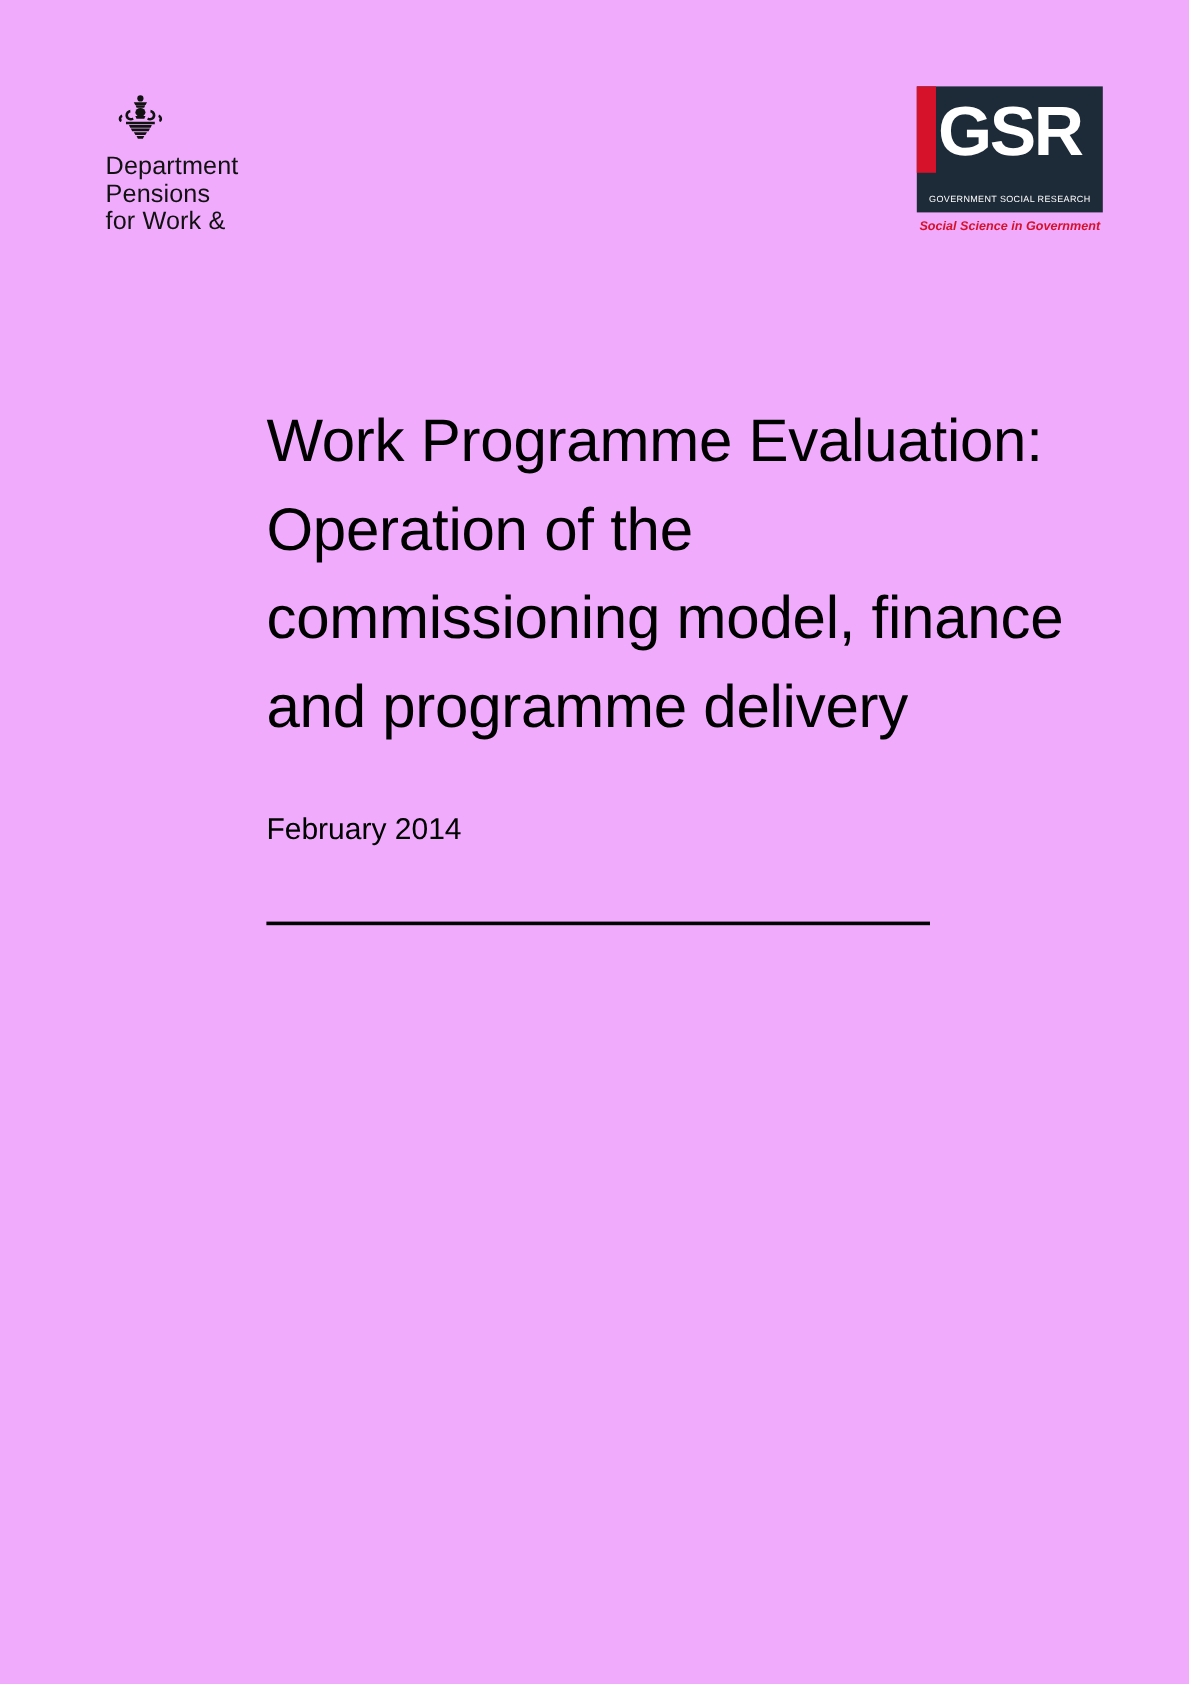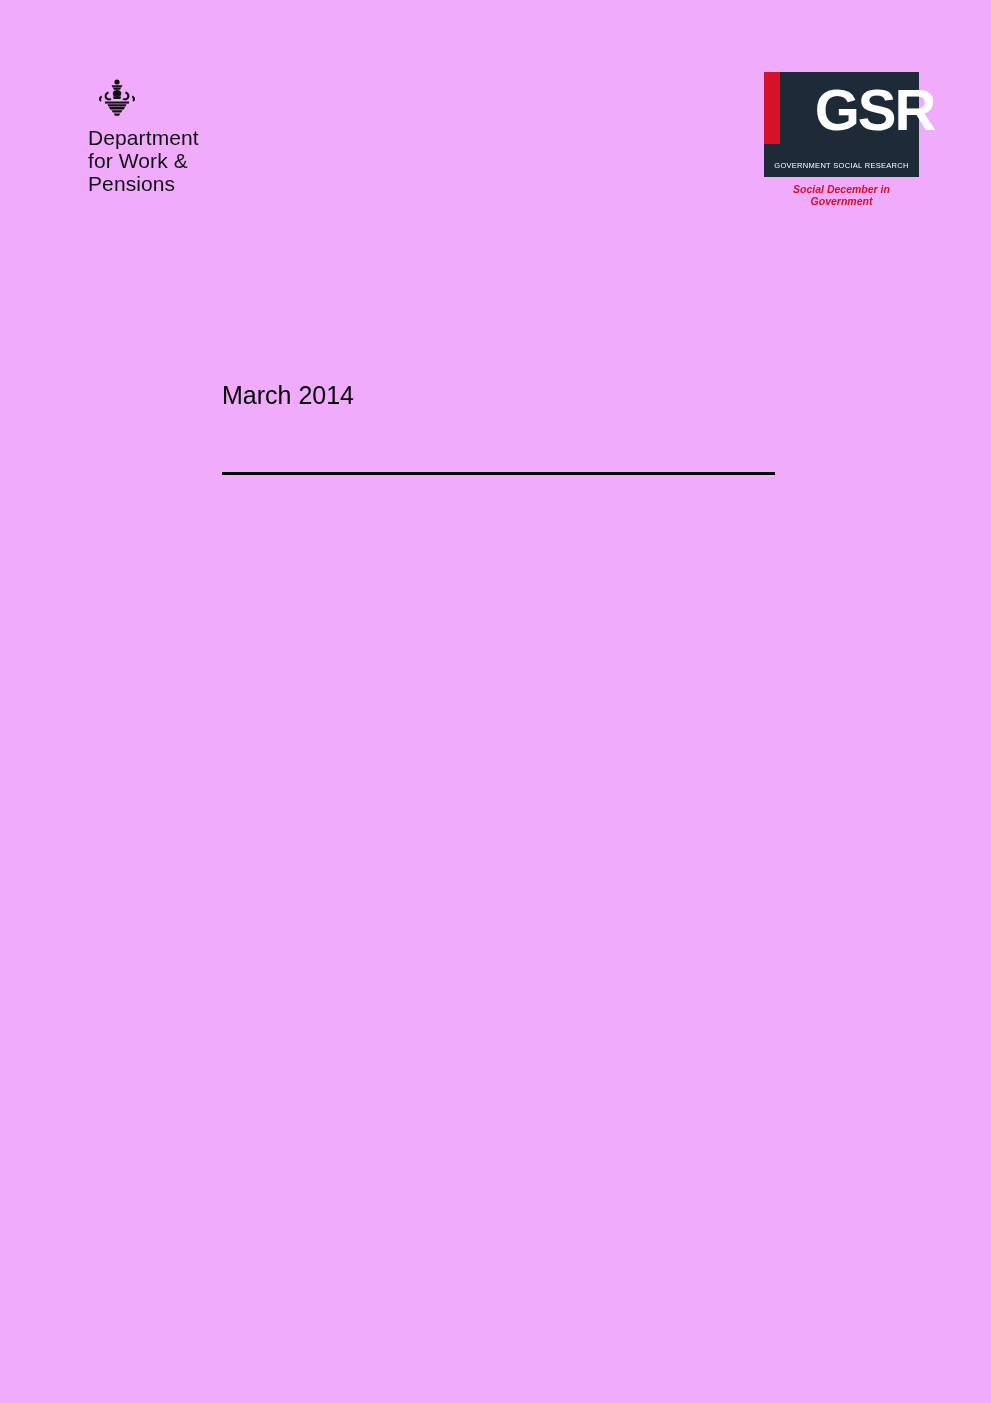--- a/index.html
+++ b/index.html
@@ -70,21 +70,20 @@
     top: 2px;
     width: 155px;
     height: 72px;
     color: #ffffff;
     font-family: "Liberation Sans", sans-serif;
     font-weight: bold;
     font-size: 58px;
     line-height: 72px;
     letter-spacing: -2px;
     text-align: center;
-    margin-left: 33px;
   }
   .gsr-sub {
     position: absolute;
     left: 0;
     bottom: 7px;
     width: 155px;
     color: #ffffff;
     font-size: 7.5px;
     letter-spacing: 0.3px;
     font-family: "Liberation Sans", sans-serif;
@@ -146,32 +145,33 @@
         <path d="M11.5 26.2h19l-1 2.2h-17z"></path>
         <path d="M13 29.1h16l-1.2 2.3h-13.6z"></path>
         <path d="M15.5 32.2h11l-1.4 2.4h-8.2z"></path>
         <path d="M17.8 35.4h6.4l-1.1 2.3h-4.2z"></path>
         <path d="M5.5 17.5c-1.5 0.8-2.6 2-2.6 3.6 0 1.3 0.8 2.2 1.9 2.6l0.8-1.9c-0.4-0.2-0.6-0.5-0.6-0.9 0-0.6 0.4-1.1 1.1-1.5z"></path>
         <path d="M36.5 17.5c1.5 0.8 2.6 2 2.6 3.6 0 1.3-0.8 2.2-1.9 2.6l-0.8-1.9c0.4-0.2 0.6-0.5 0.6-0.9 0-0.6-0.4-1.1-1.1-1.5z"></path>
       </g>
     </svg>
     <div class="dwp-text">
       <div>Department</div>
+      <div>Pensions</div>
       <div>for Work &amp;</div>
-      <div>Pensions</div>
     </div>
   </div>
 
   <div class="gsr-logo">
     <div class="gsr-box">
       <div class="gsr-redbar"></div>
       <div class="gsr-letters">GSR</div>
       <div class="gsr-sub">GOVERNMENT SOCIAL RESEARCH</div>
     </div>
-    <div class="gsr-tag">Social December in Government</div>
+    <div class="gsr-tag">Social Science in Government</div>
   </div>
 
   <div class="title-block">
-    <div class="doc-date">March 2014</div>
+    <h1 class="doc-title">Work Programme Evaluation: Operation of the commissioning model, finance and programme delivery</h1>
+    <div class="doc-date">February 2014</div>
     <div class="rule"></div>
   </div>
 
 </div>
 
 </body></html>

